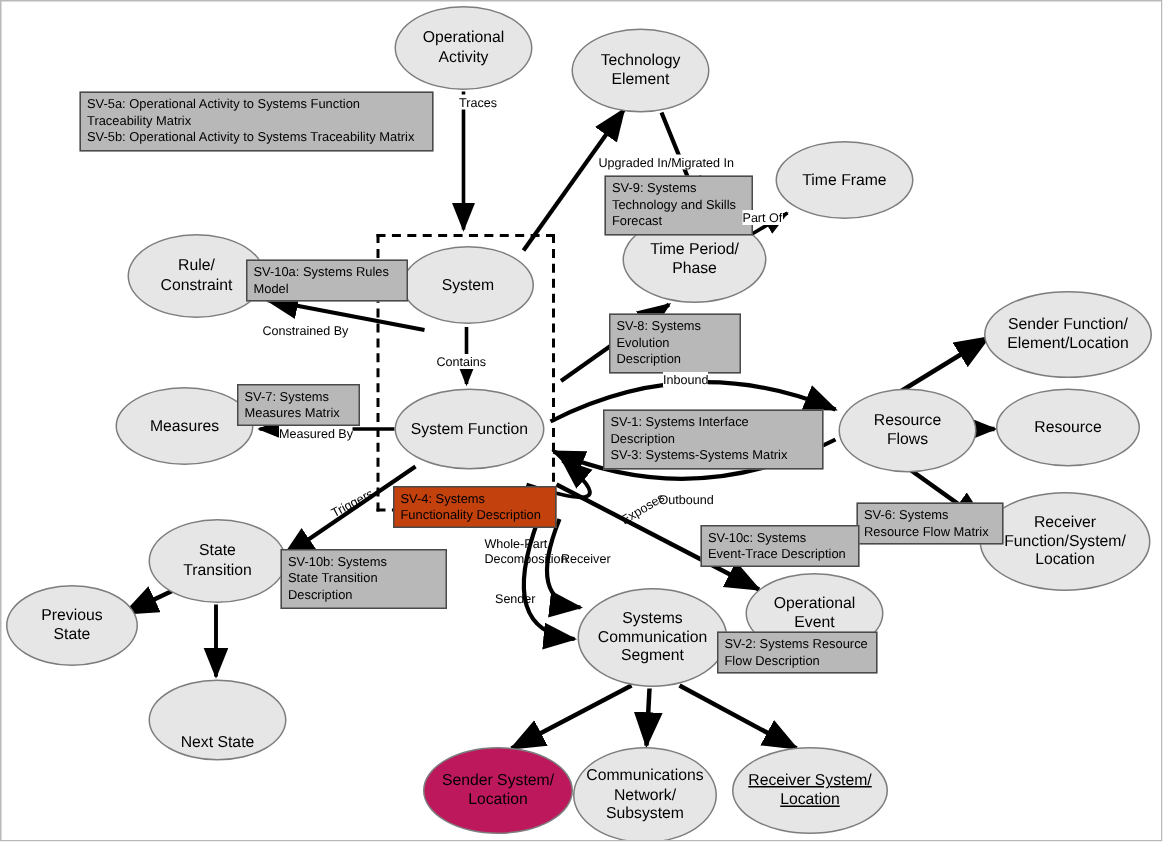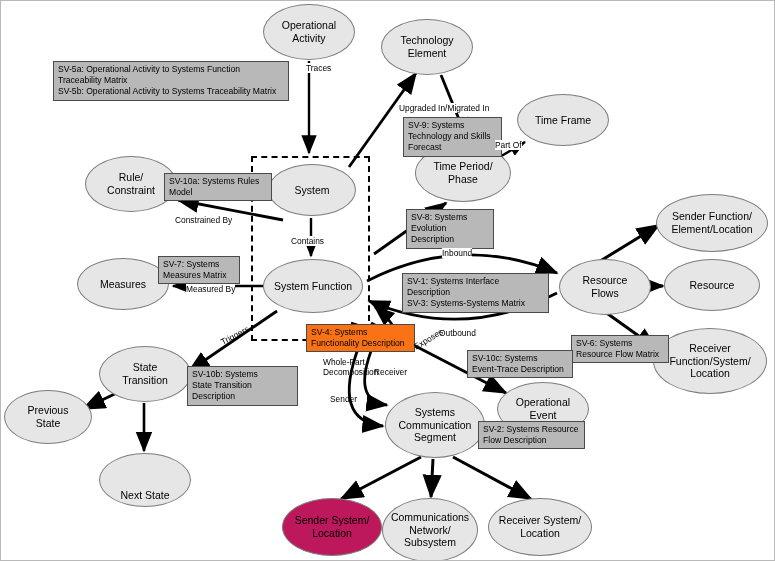--- a/index.html
+++ b/index.html
@@ -151,39 +151,39 @@
       <div class="node" style="left: 281px; top: 497px; width: 100px; height: 58px; background: #be185d; border-color: rgb(125, 125, 125);">
         <span style="white-space: pre-line;">Sender System/
 Location</span>
       </div>
       <div class="node" style="left: 381px; top: 497px; width: 96px; height: 64px; background: rgb(230, 230, 230); border-color: rgb(125, 125, 125);">
         <span style="white-space: pre-line;">Communications
 Network/
 Subsystem</span>
       </div>
       <div class="node" style="left: 487px; top: 497px; width: 104px; height: 58px; background: rgb(230, 230, 230); border-color: rgb(125, 125, 125);">
-        <span style="white-space: pre-line;">Receiver System/
+        <span style="white-space: pre-line; text-decoration: underline;">Receiver System/
 Location</span>
       </div>
     </div>
   <div id="boxes-layer">
       <div class="prodbox" style="left: 52px; top: 60px; width: 236px; min-height: 33px; background: rgb(184, 184, 184); border-color: rgb(74, 74, 74);">SV-5a: Operational Activity to Systems Function Traceability Matrix
 SV-5b: Operational Activity to Systems Traceability Matrix</div>
       <div class="prodbox" style="left: 358px; top: 116px; width: 99px; min-height: 36px; background: rgb(184, 184, 184); border-color: rgb(74, 74, 74); margin-left: 44px;">SV-9: Systems
 Technology and Skills
 Forecast</div>
       <div class="prodbox" style="left: 163px; top: 172px; width: 108px; min-height: 27px; background: rgb(184, 184, 184); border-color: rgb(74, 74, 74);">SV-10a: Systems Rules
 Model</div>
       <div class="prodbox" style="left: 405px; top: 208px; width: 88px; min-height: 27px; background: rgb(184, 184, 184); border-color: rgb(74, 74, 74);">SV-8: Systems
 Evolution Description</div>
       <div class="prodbox" style="left: 157px; top: 255px; width: 82px; min-height: 27px; background: rgb(184, 184, 184); border-color: rgb(74, 74, 74);">SV-7: Systems
 Measures Matrix</div>
       <div class="prodbox" style="left: 401px; top: 272px; width: 147px; min-height: 27px; background: rgb(184, 184, 184); border-color: rgb(74, 74, 74);">SV-1: Systems Interface Description
 SV-3: Systems-Systems Matrix</div>
-      <div class="prodbox" style="left: 261px; top: 323px; width: 109px; min-height: 27px; background: #f97316; border-color: rgb(74, 74, 74); margin-left: 44px;">SV-4: Systems
+      <div class="prodbox" style="left: 261px; top: 323px; width: 109px; min-height: 27px; background: #c2410c; border-color: rgb(74, 74, 74);">SV-4: Systems
 Functionality Description</div>
       <div class="prodbox" style="left: 570px; top: 334px; width: 98px; min-height: 27px; background: rgb(184, 184, 184); border-color: rgb(74, 74, 74);">SV-6: Systems
 Resource Flow Matrix</div>
       <div class="prodbox" style="left: 466px; top: 349px; width: 106px; min-height: 27px; background: rgb(184, 184, 184); border-color: rgb(74, 74, 74);">SV-10c: Systems
 Event-Trace Description</div>
       <div class="prodbox" style="left: 186px; top: 365px; width: 111px; min-height: 27px; background: rgb(184, 184, 184); border-color: rgb(74, 74, 74);">SV-10b: Systems
 State Transition Description</div>
       <div class="prodbox" style="left: 477px; top: 420px; width: 107px; min-height: 27px; background: rgb(184, 184, 184); border-color: rgb(74, 74, 74);">SV-2: Systems Resource
 Flow Description</div>
     </div>

